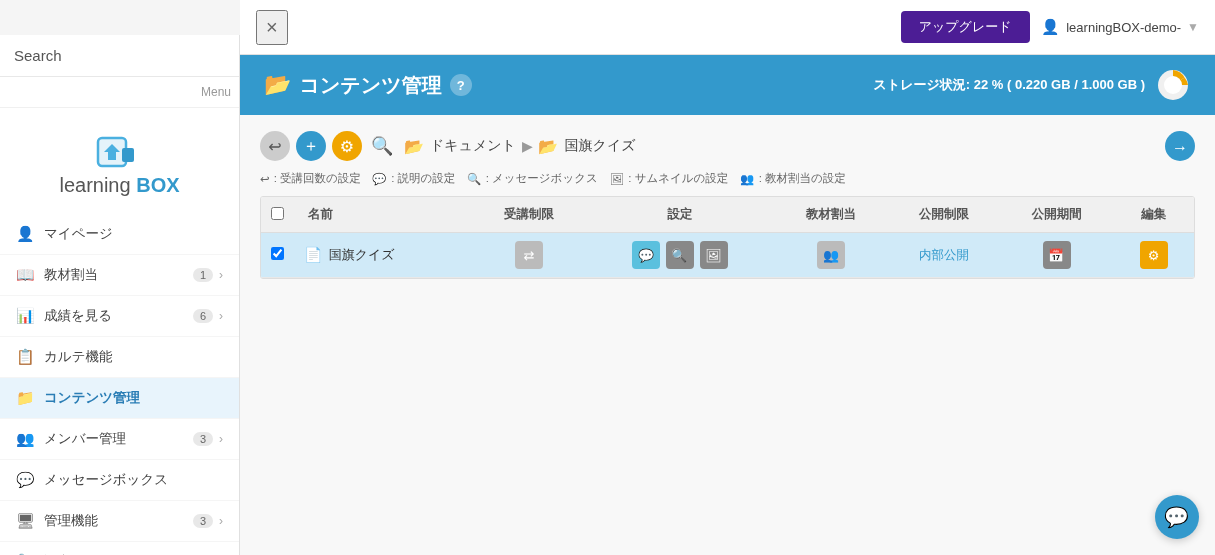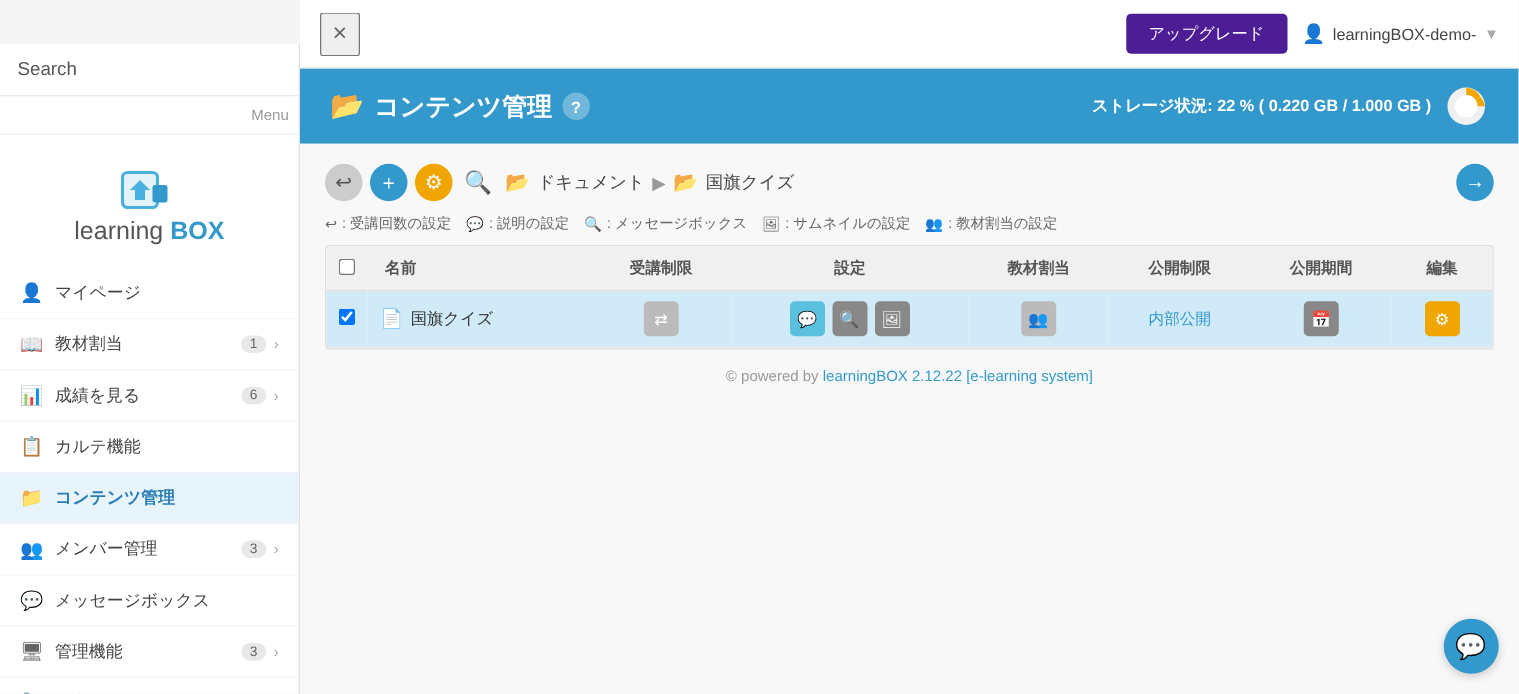--- a/index.html
+++ b/index.html
@@ -430,22 +430,18 @@
               <button class="action-btn dark" title="公開期間">📅</button>
             </td>
             <td>
               <button class="action-btn orange" title="編集">⚙</button>
             </td>
           </tr>
         </tbody>
       </table>
     </div>
 
-    <div class="footer">
-      <span>© powered by </span>
-      <a href="#">learningBOX 2.12.22 [e-learning system]</a>
-    </div>
   </div>
 </div>
 
 <div class="chat-bubble">
   <span>💬</span>
 </div>
 
 </body></html>

